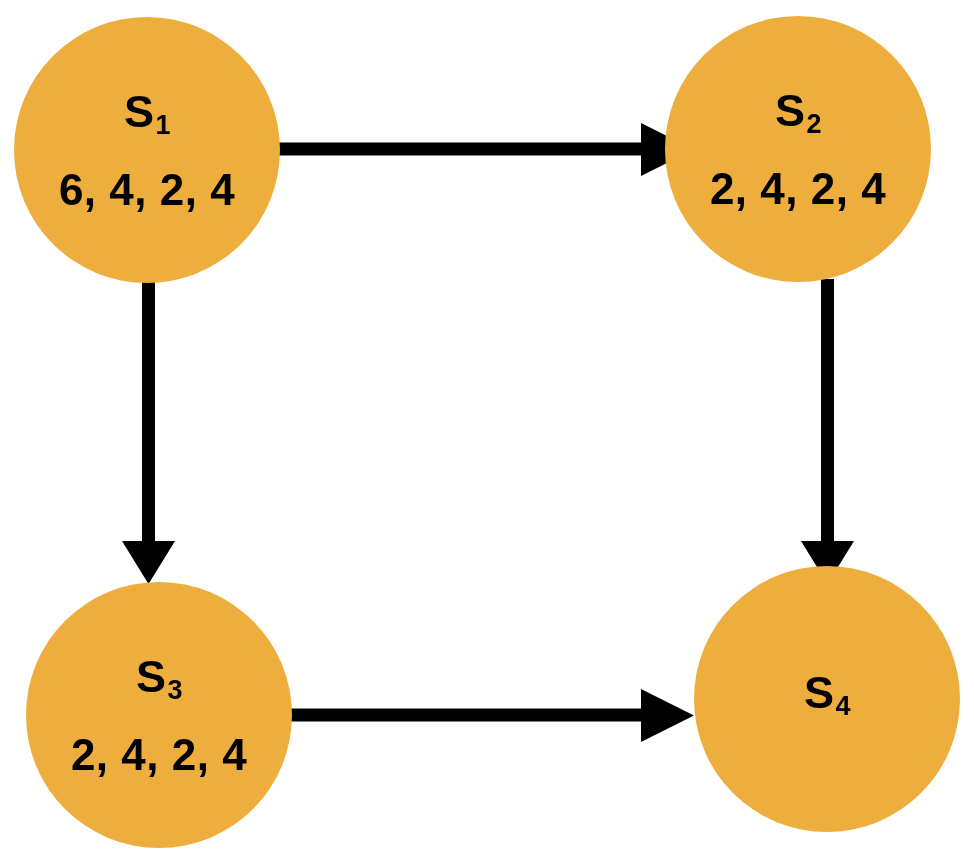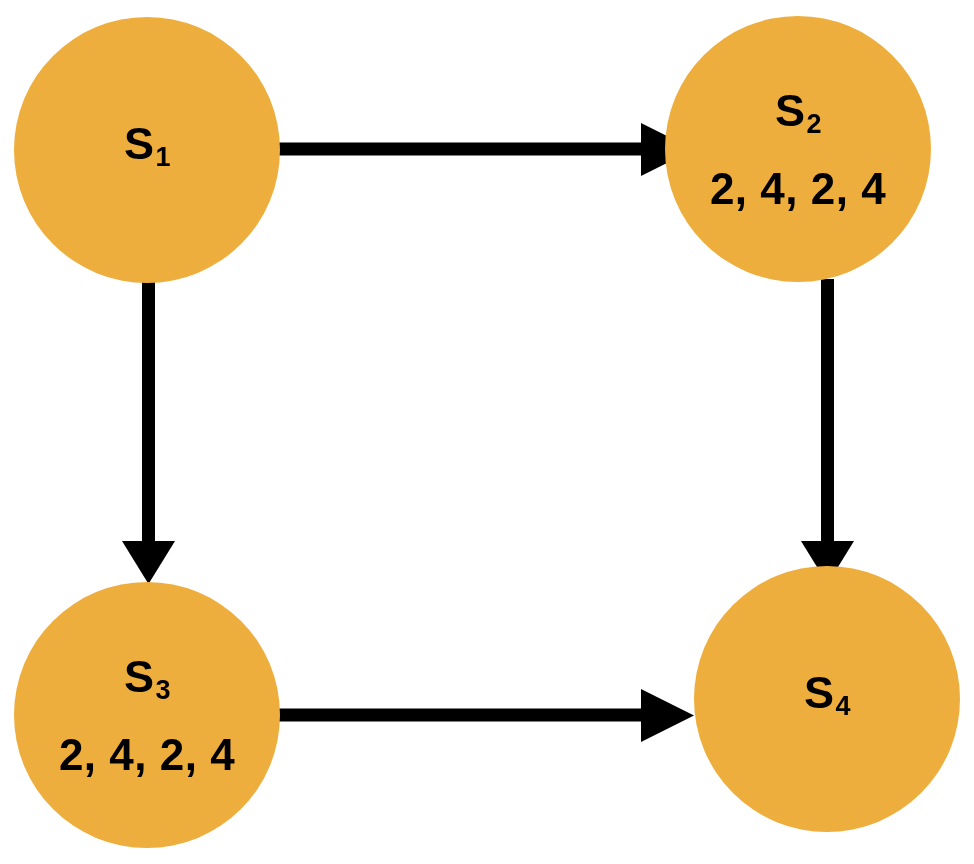--- a/index.html
+++ b/index.html
@@ -57,21 +57,21 @@
   .node-values {
     font-size: 44px;
     font-weight: bold;
     line-height: 1;
     white-space: nowrap;
     letter-spacing: 0.5px;
   }
   
   #node-s1 { left: 14px;  top: 17px;  width: 266px; height: 266px; }
   #node-s2 { left: 665px; top: 16px;  width: 266px; height: 266px; }
-  #node-s3 { left: 14px;  top: 582px; width: 266px; height: 266px; }
+  #node-s3 { left: 26px;  top: 582px; width: 266px; height: 266px; }
   #node-s4 { left: 694px; top: 566px; width: 266px; height: 266px; }
 </style>
 </head>
 <body>
 
 <div id="canvas">
 
   <svg id="edge-layer" viewBox="0 0 974 864" width="974" height="864">
 
     <g>
@@ -91,20 +91,21 @@
 
     <g>
       <rect x="821" y="279" width="13" height="265" fill="#000000"></rect>
       <polygon points="801,541 854,541 827.5,584" fill="#000000"></polygon>
     </g>
 
   </svg>
 
   <div class="node" id="node-s1">
     <div class="node-id"><span>S</span><span class="sub">1</span></div>
+    <div class="node-values">6, 4, 2, 4</div>
   </div>
 
   <div class="node" id="node-s2">
     <div class="node-id"><span>S</span><span class="sub">2</span></div>
     <div class="node-values">2, 4, 2, 4</div>
   </div>
 
   <div class="node" id="node-s3">
     <div class="node-id"><span>S</span><span class="sub">3</span></div>
     <div class="node-values">2, 4, 2, 4</div>

